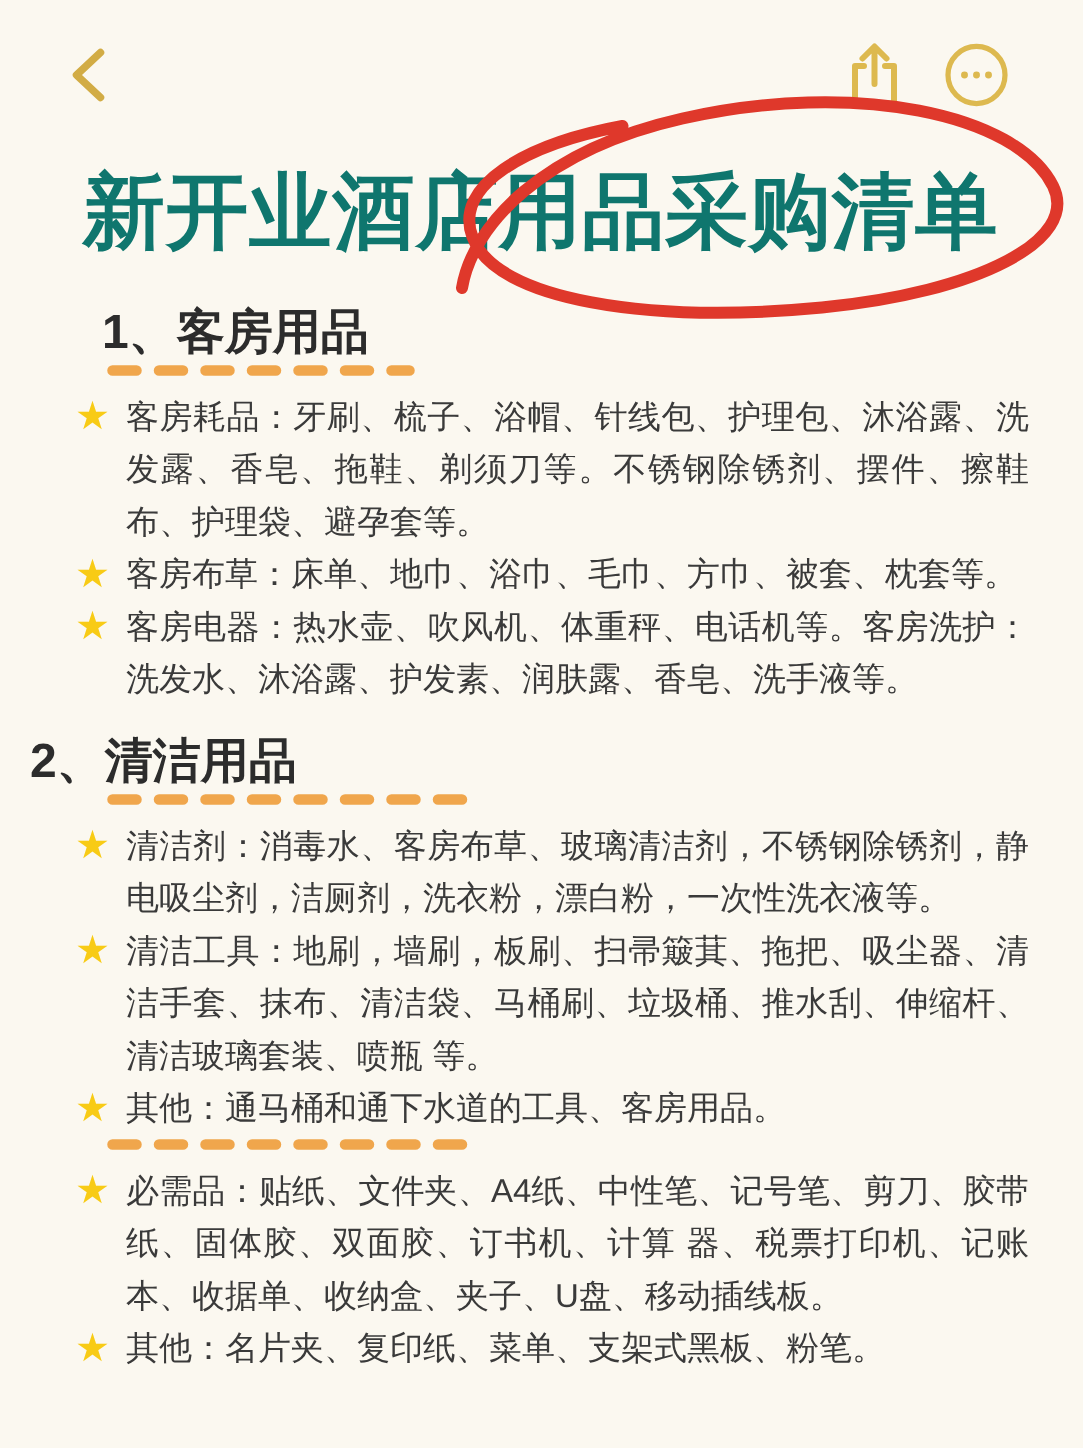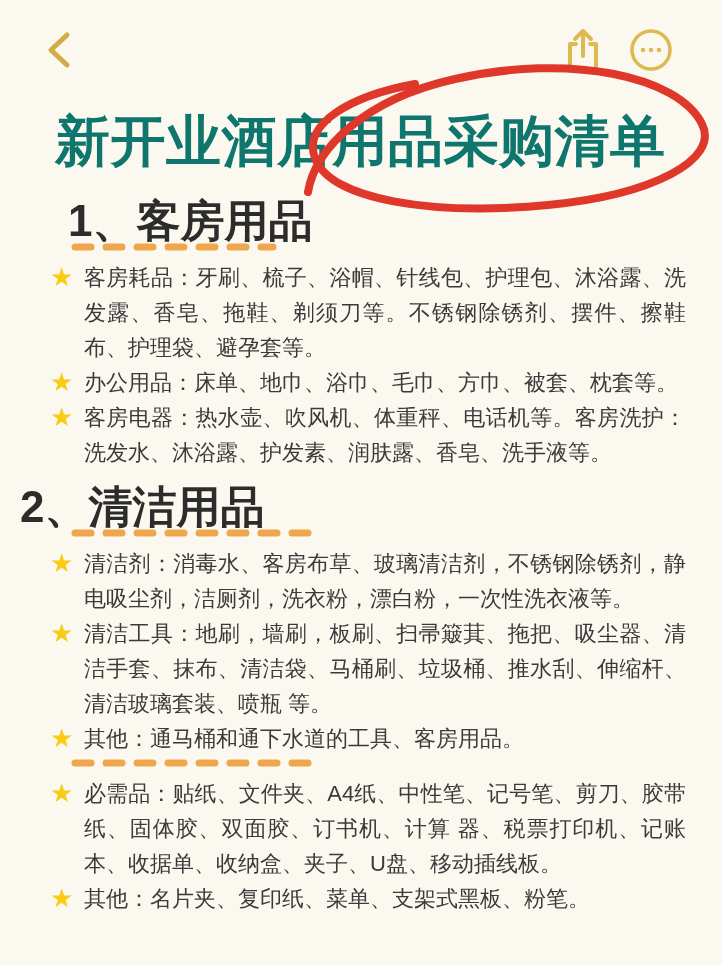--- a/index.html
+++ b/index.html
@@ -22,21 +22,21 @@
     margin:28px 0 0 55px;
     font-size:55px;line-height:74px;
     font-weight:900;color:#0f766e;
     letter-spacing:0.5px;white-space:nowrap;
   }
   
   .anno{position:absolute;left:0;top:0;width:722px;height:965px;pointer-events:none;}
   
   .heading{
     margin:24px 0 0 68px;
-    font-size:44px;line-height:38px;
+    font-size:32px;line-height:38px;
     font-weight:800;color:#2c2c2c;
   }
   .heading.h2{margin-top:18px;margin-left:20px;}
   .dash{display:block;margin:2px 0 0 70px;}
   .list{margin:8px 36px 0 50px;}
   .item{display:flex;align-items:flex-start;}
   .star{
     flex:0 0 34px;width:34px;
     font-size:26px;line-height:35px;
     color:#F8CB15;text-align:left;
@@ -89,21 +89,21 @@
   <svg class="dash" width="208" height="10" viewBox="0 0 208 10">
     <line x1="5" y1="5" x2="203" y2="5" stroke="#F0A64C" stroke-width="7" stroke-linecap="round" stroke-dasharray="16 15"></line>
   </svg>
   <div class="list">
     <div class="item">
       <span class="star">★</span>
       <p class="itext">客房耗品：牙刷、梳子、浴帽、针线包、护理包、沐浴露、洗发露、香皂、拖鞋、剃须刀等。不锈钢除锈剂、摆件、擦鞋布、护理袋、避孕套等。</p>
     </div>
     <div class="item">
       <span class="star">★</span>
-      <p class="itext">办公用品：床单、地巾、浴巾、毛巾、方巾、被套、枕套等。</p>
+      <p class="itext">客房布草：床单、地巾、浴巾、毛巾、方巾、被套、枕套等。</p>
     </div>
     <div class="item">
       <span class="star">★</span>
       <p class="itext">客房电器：热水壶、吹风机、体重秤、电话机等。客房洗护：洗发水、沐浴露、护发素、润肤露、香皂、洗手液等。</p>
     </div>
   </div>
 
   <h2 class="heading h2">2、清洁用品</h2>
   <svg class="dash" width="250" height="10" viewBox="0 0 250 10">
     <line x1="5" y1="5" x2="245" y2="5" stroke="#F0A64C" stroke-width="7" stroke-linecap="round" stroke-dasharray="16 15"></line>

